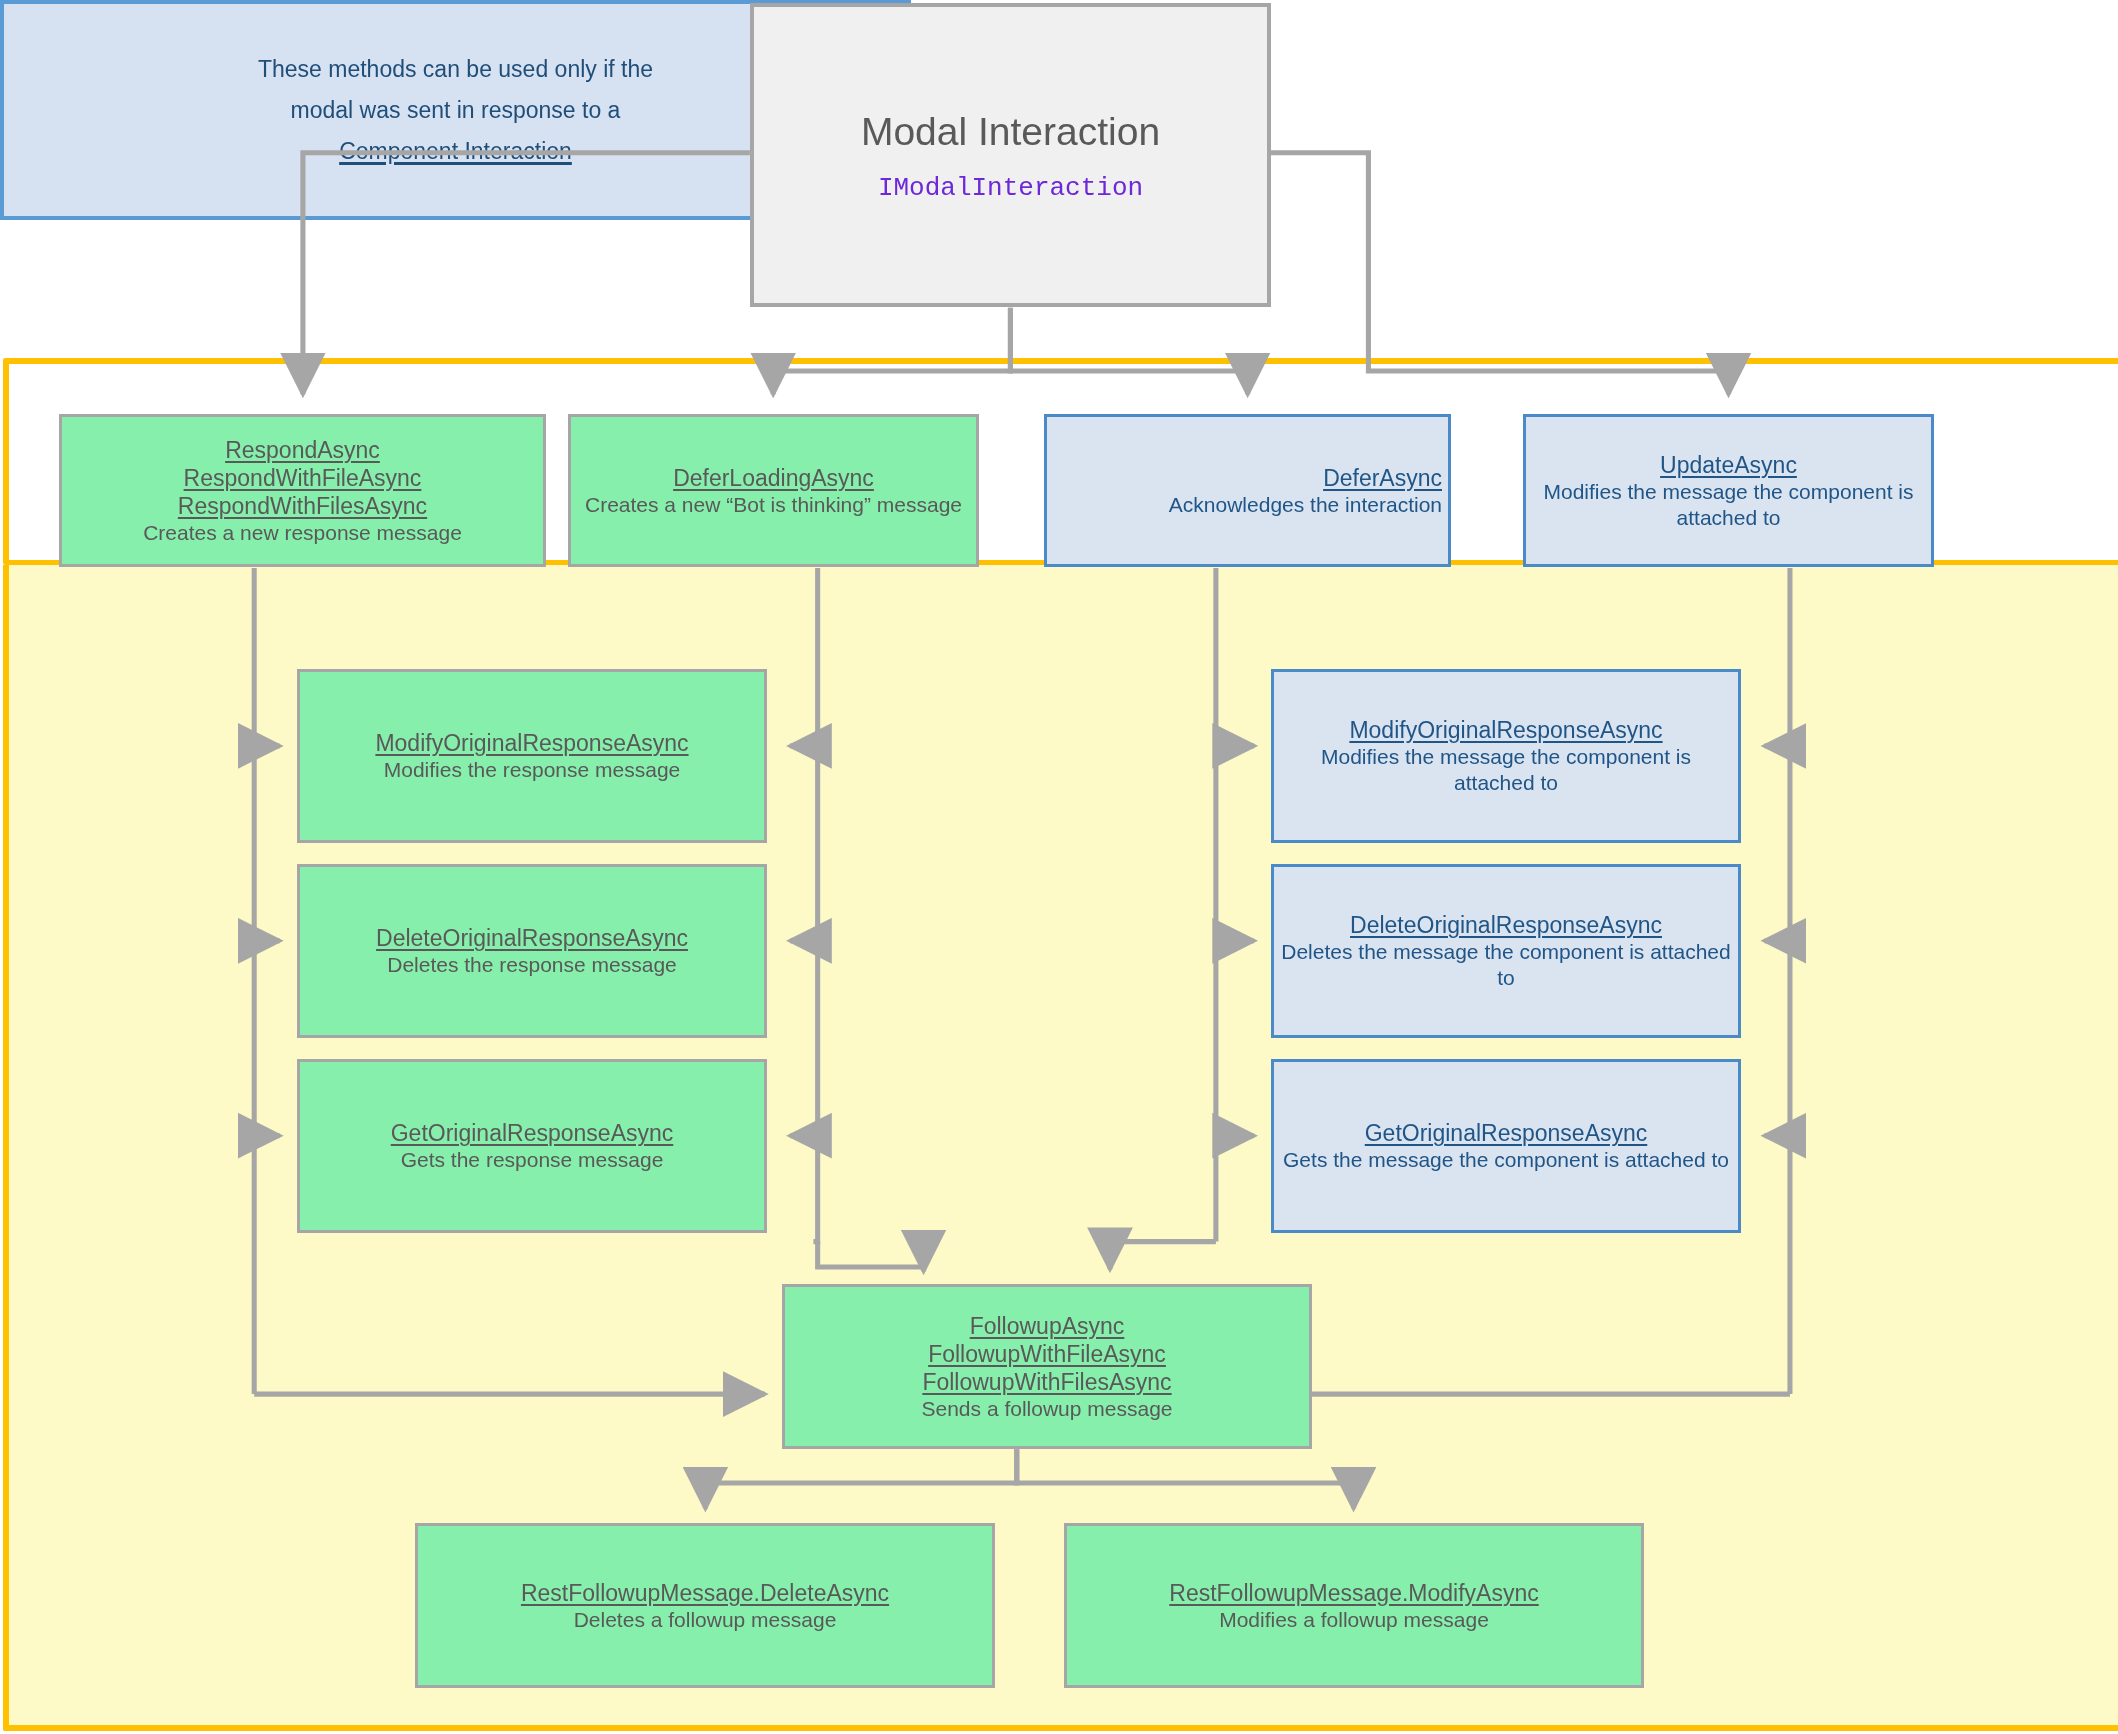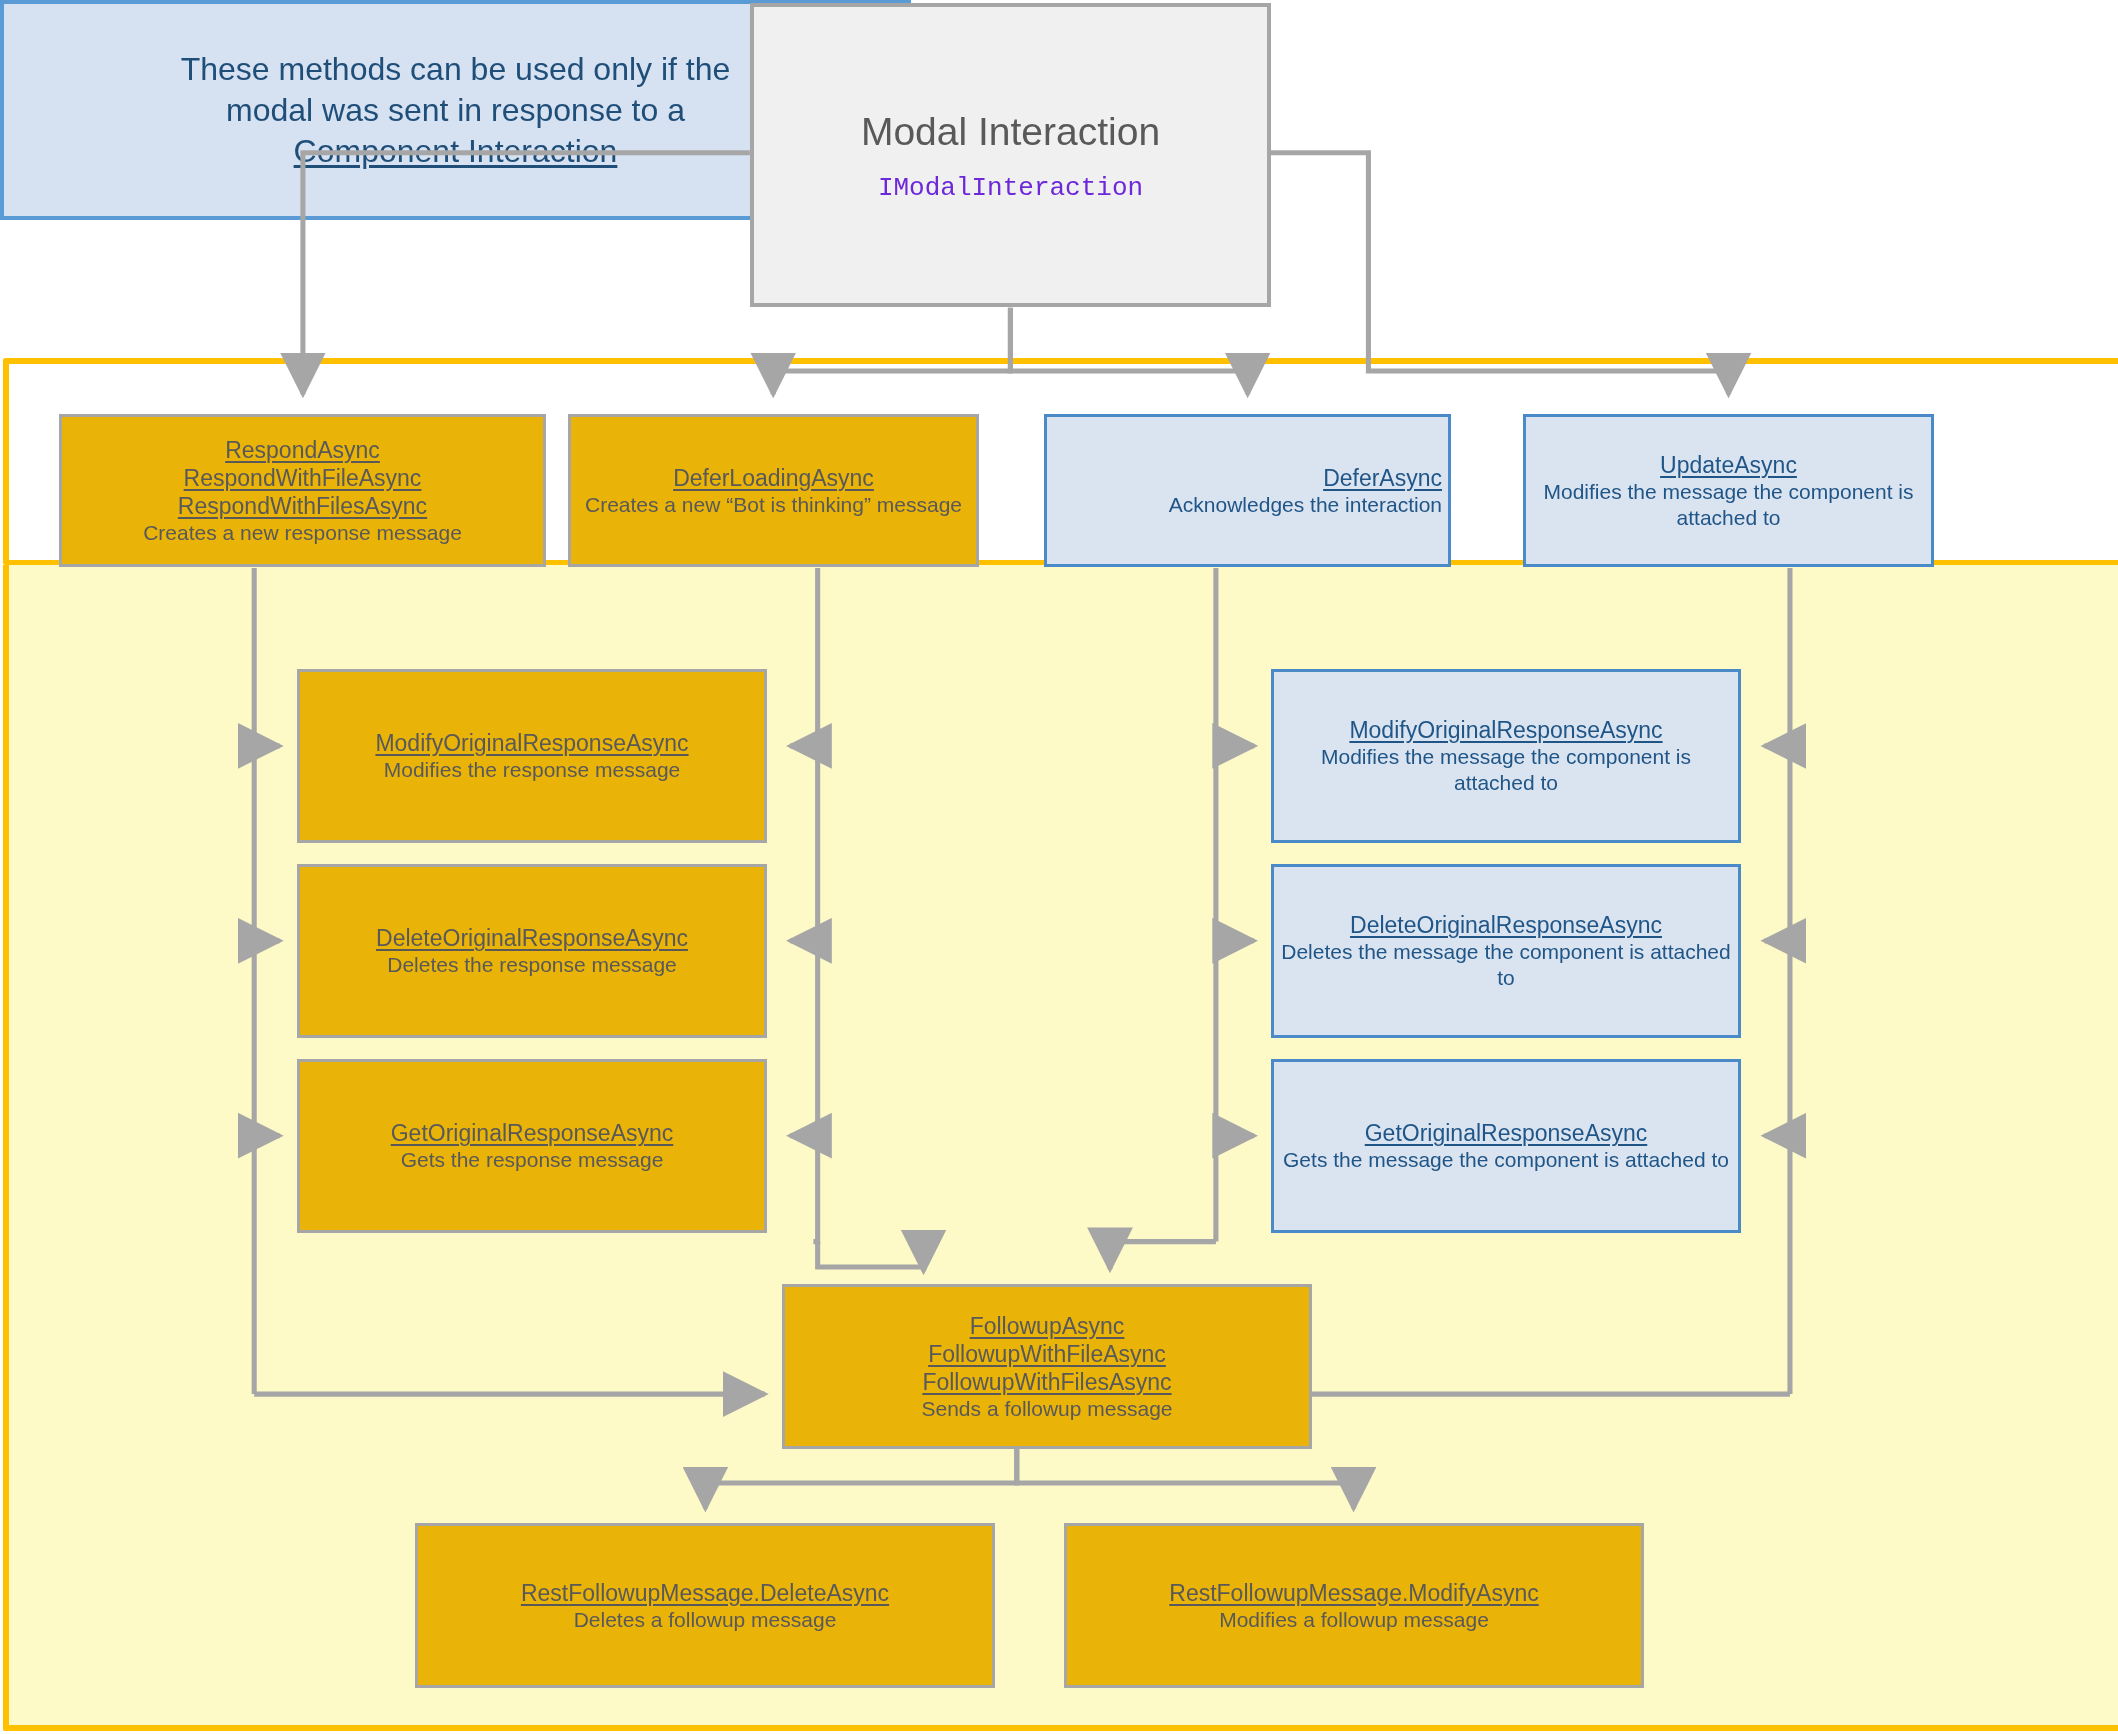--- a/index.html
+++ b/index.html
@@ -27,32 +27,32 @@
   #legend-followup .ltitle{font-size:26px;line-height:33px;}
   #legend-followup .lgold{font-size:22px;line-height:28px;}
   #legend-followup .lgray{font-size:22px;line-height:28px;}
 
   
   .node{position:absolute;box-sizing:border-box;display:flex;flex-direction:column;
         align-items:center;justify-content:center;text-align:center;padding:2.5px 6px;}
   .node .mname{text-decoration:underline;text-underline-offset:2.5px;text-decoration-thickness:1.7px;}
   .node .mdesc{}
 
-  .gray{background:#eab308;border:3.8px solid #a6a6a6;color:#595959;}
+  .gray{background:#86efac;border:3.8px solid #a6a6a6;color:#595959;}
   .blue{background:#dae3f0;border:3.4px solid #4a8ac9;color:#1f5587;}
 
   
   #n-root{left:750px;top:3.4px;width:521px;height:304px;background:#f0f0f0;border:4.2px solid #a6a6a6;}
   #n-root .rtitle{font-size:39px;color:#595959;line-height:47px;}
   #n-root .rtype{font-family:"Liberation Mono",monospace;font-size:26px;color:#6d28d9;margin-top:18px;}
 
   
   #n-info{left:1330px;top:76px;width:911px;height:220px;background:#d6e1f1;border:4.2px solid #5b9bd5;
           display:flex;align-items:center;justify-content:center;text-align:center;
-          color:#1f4e79;font-size:32px;line-height:41px;box-sizing:border-box;padding:0 17px;}
+          color:#1f4e79;font-size:23px;line-height:41px;box-sizing:border-box;padding:0 17px;}
   #n-info u{text-decoration:underline;text-underline-offset:3.4px;text-decoration-thickness:2.5px;}
 
   
   #n-respond{left:59px;top:414px;width:487px;height:153px;}
   #n-deferloading{left:568px;top:414px;width:411px;height:153px;}
   #n-defer{left:1044px;top:414px;width:407px;height:153px;align-items:flex-end;}
   #n-update{left:1523px;top:414px;width:411px;height:153px;}
 
   .r1name{font-size:23px;line-height:28px;}
   .r1desc{font-size:21px;line-height:26px;}

